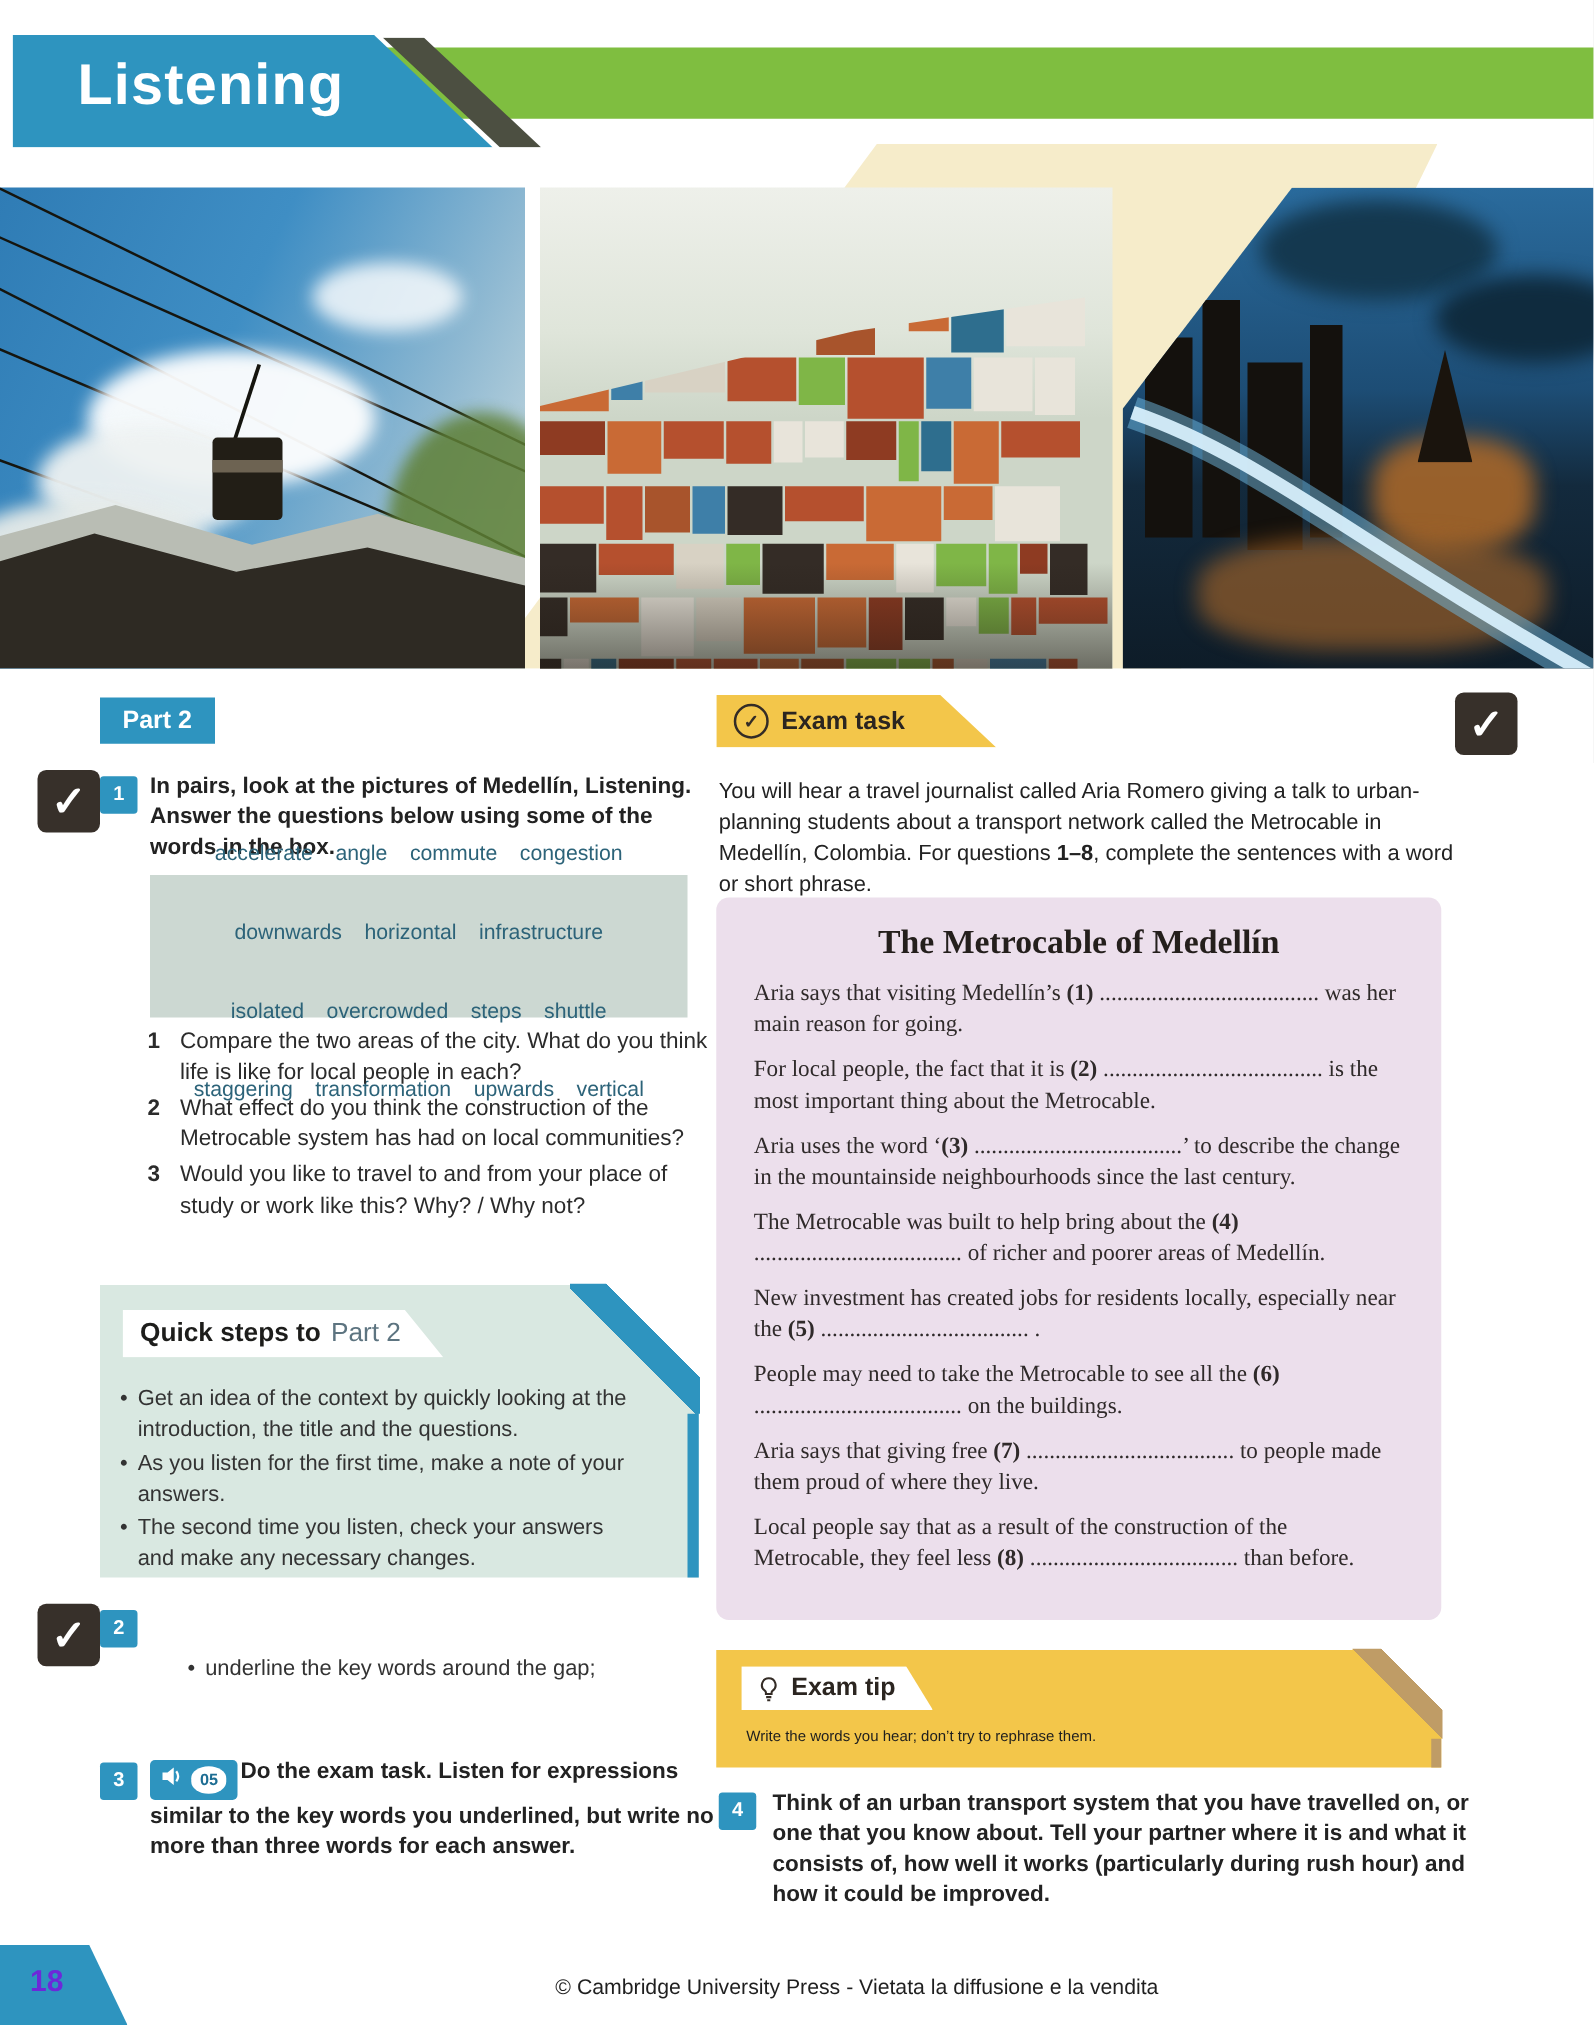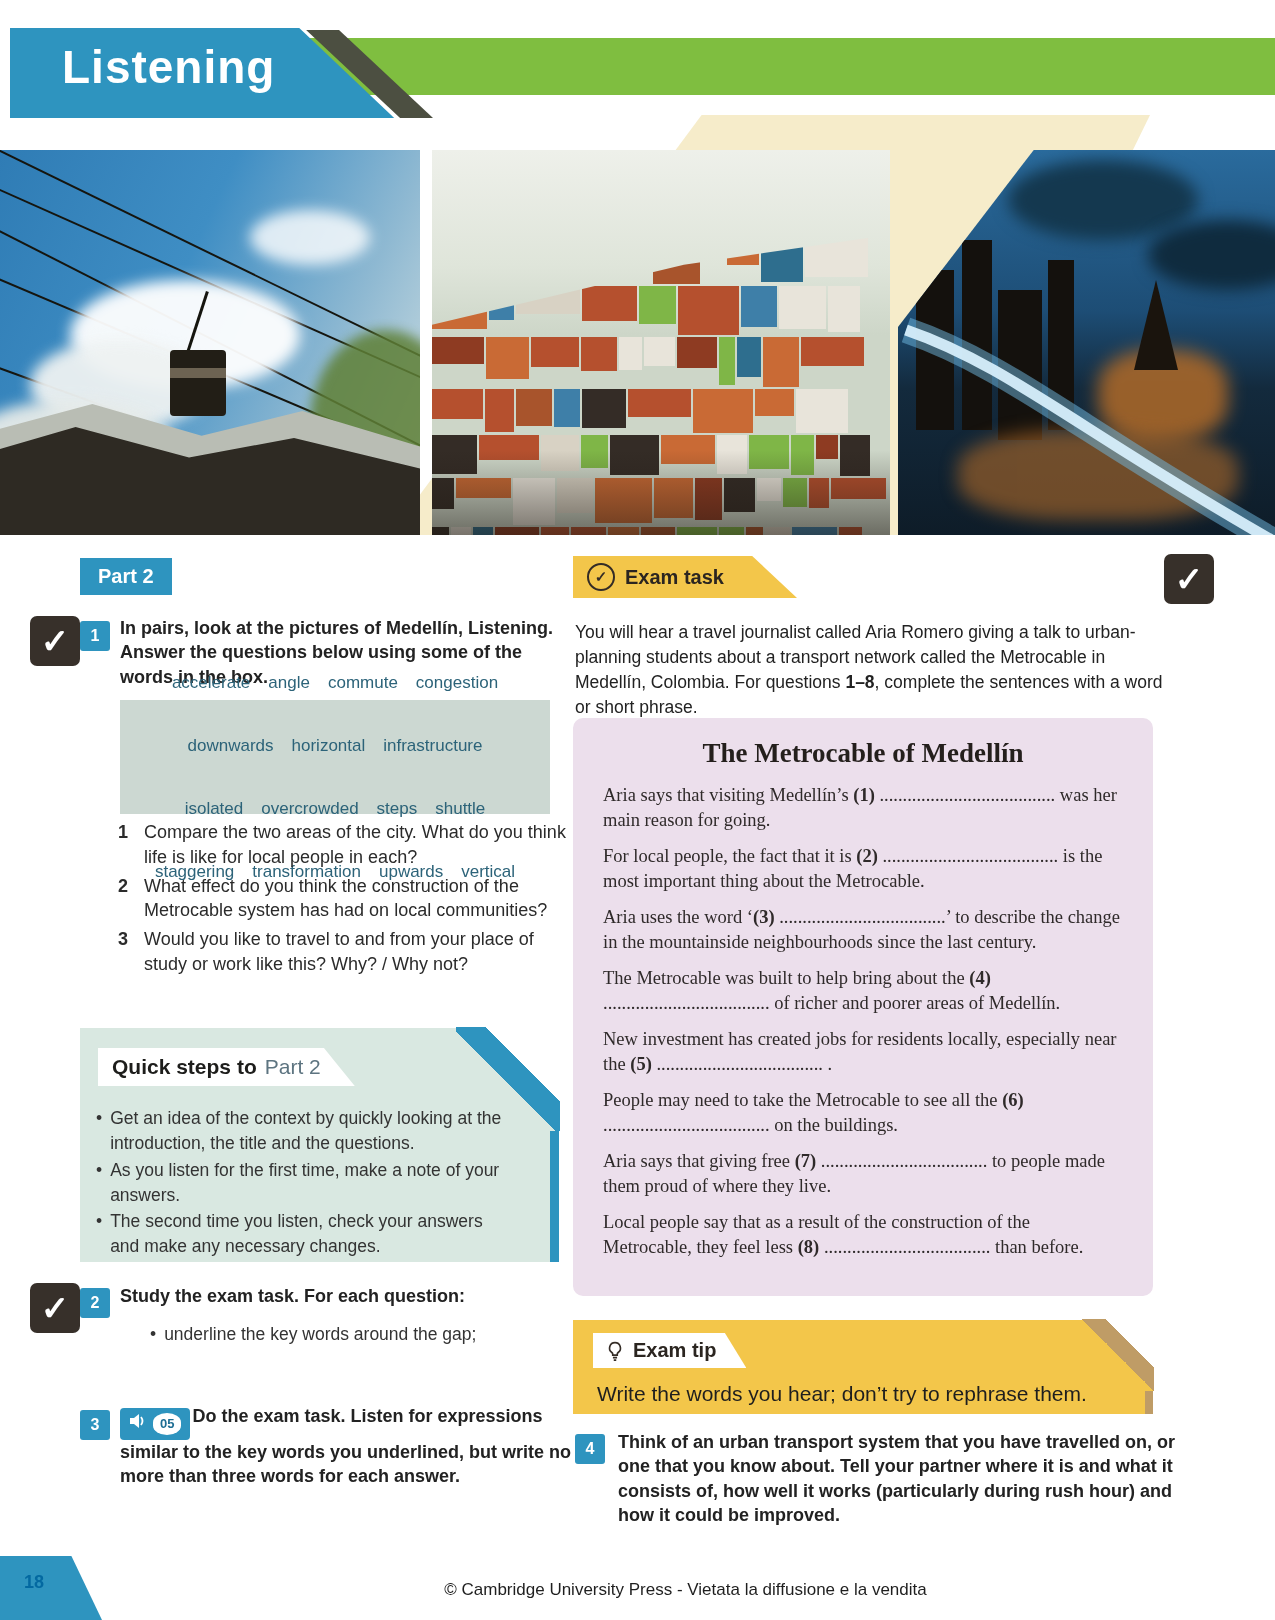--- a/index.html
+++ b/index.html
@@ -100,26 +100,26 @@
             border-radius:10px;box-sizing:border-box;padding:16px 30px;overflow:hidden;
             font-family:"Liberation Serif",serif;color:#2f2a2a;}
   .metro-title{text-align:center;font-size:27px;font-weight:bold;margin:4px 0 14px 0;color:#241f1c;}
   .metrobox p{font-size:18.5px;line-height:25px;margin:0 0 11px 0;word-break:break-word;}
   .examtip{position:absolute;left:573px;top:1320px;width:580px;height:94px;background:var(--yellow);
            border-right:8px solid var(--tan);box-sizing:border-box;}
   .tip-corner{position:absolute;top:-1px;right:-9px;width:72px;height:72px;
               background:linear-gradient(to bottom left,#fff 0 34%,var(--tan) 34% 50%,var(--yellow) 50%);}
   .tip-label{position:absolute;left:20px;top:13px;background:#fff;padding:6px 30px 6px 12px;
              clip-path:polygon(0 0,86% 0,100% 100%,0 100%);display:flex;align-items:center;gap:8px;}
-  .tip-text{position:absolute;left:24px;top:62px;font-size:21px;color:#1e1e1e;}
+  .tip-text{position:absolute;left:24px;top:62px;font-size:12px;color:#1e1e1e;}
 
   
   .page-tab{position:absolute;left:0;top:1556px;width:102px;height:64px;background:var(--accent);
             clip-path:polygon(0 0,70% 0,100% 100%,0 100%);}
-  .page-num{position:absolute;left:24px;top:1572px;color:#0369a1;font-weight:bold;font-size:18px;}
+  .page-num{position:absolute;left:24px;top:1572px;color:#6d28d9;font-weight:bold;font-size:24px;}
   .copyright{position:absolute;left:0;top:1580px;width:100%;text-align:center;font-size:17px;color:#1f1f1f;
              font-family:"Liberation Sans",sans-serif;margin-left:48px;}
 </style>
 </head>
 <body>
 
 <div id="page">
 
   <div class="green-bar"></div>
   <div class="banner-shadow"></div>
@@ -298,21 +298,20 @@
     </div>
     <div class="qs-bullets">
         <div class="bullet">Get an idea of the context by quickly looking at the introduction, the title and the questions.</div>
         <div class="bullet">As you listen for the first time, make a note of your answers.</div>
         <div class="bullet">The second time you listen, check your answers and make any necessary changes.</div>
       </div>
   </div>
 
   <div class="checkbox" style="left:30px;top:1283px;">✓</div>
   <div class="numbadge" style="left:80px;top:1288px;">2</div>
-  <div class="boldpara" style="left:120px;top:1284px;width:434px;">Study the exam task. For each question:</div>
   <div class="ex2-bullets">
       <div class="bullet">underline the key words around the gap;</div>
     </div>
 
   <div class="numbadge" style="left:80px;top:1410px;">3</div>
   <div class="boldpara" style="left:120px;top:1404px;width:458px;">
     <span class="audio-chip">
       <svg width="18" height="16" viewBox="0 0 18 16">
         <polygon points="1,5 5,5 10,1 10,15 5,11 1,11" fill="#fff"></polygon>
         <path d="M12 4 Q15 8 12 12" stroke="#fff" stroke-width="1.8" fill="none"></path>

